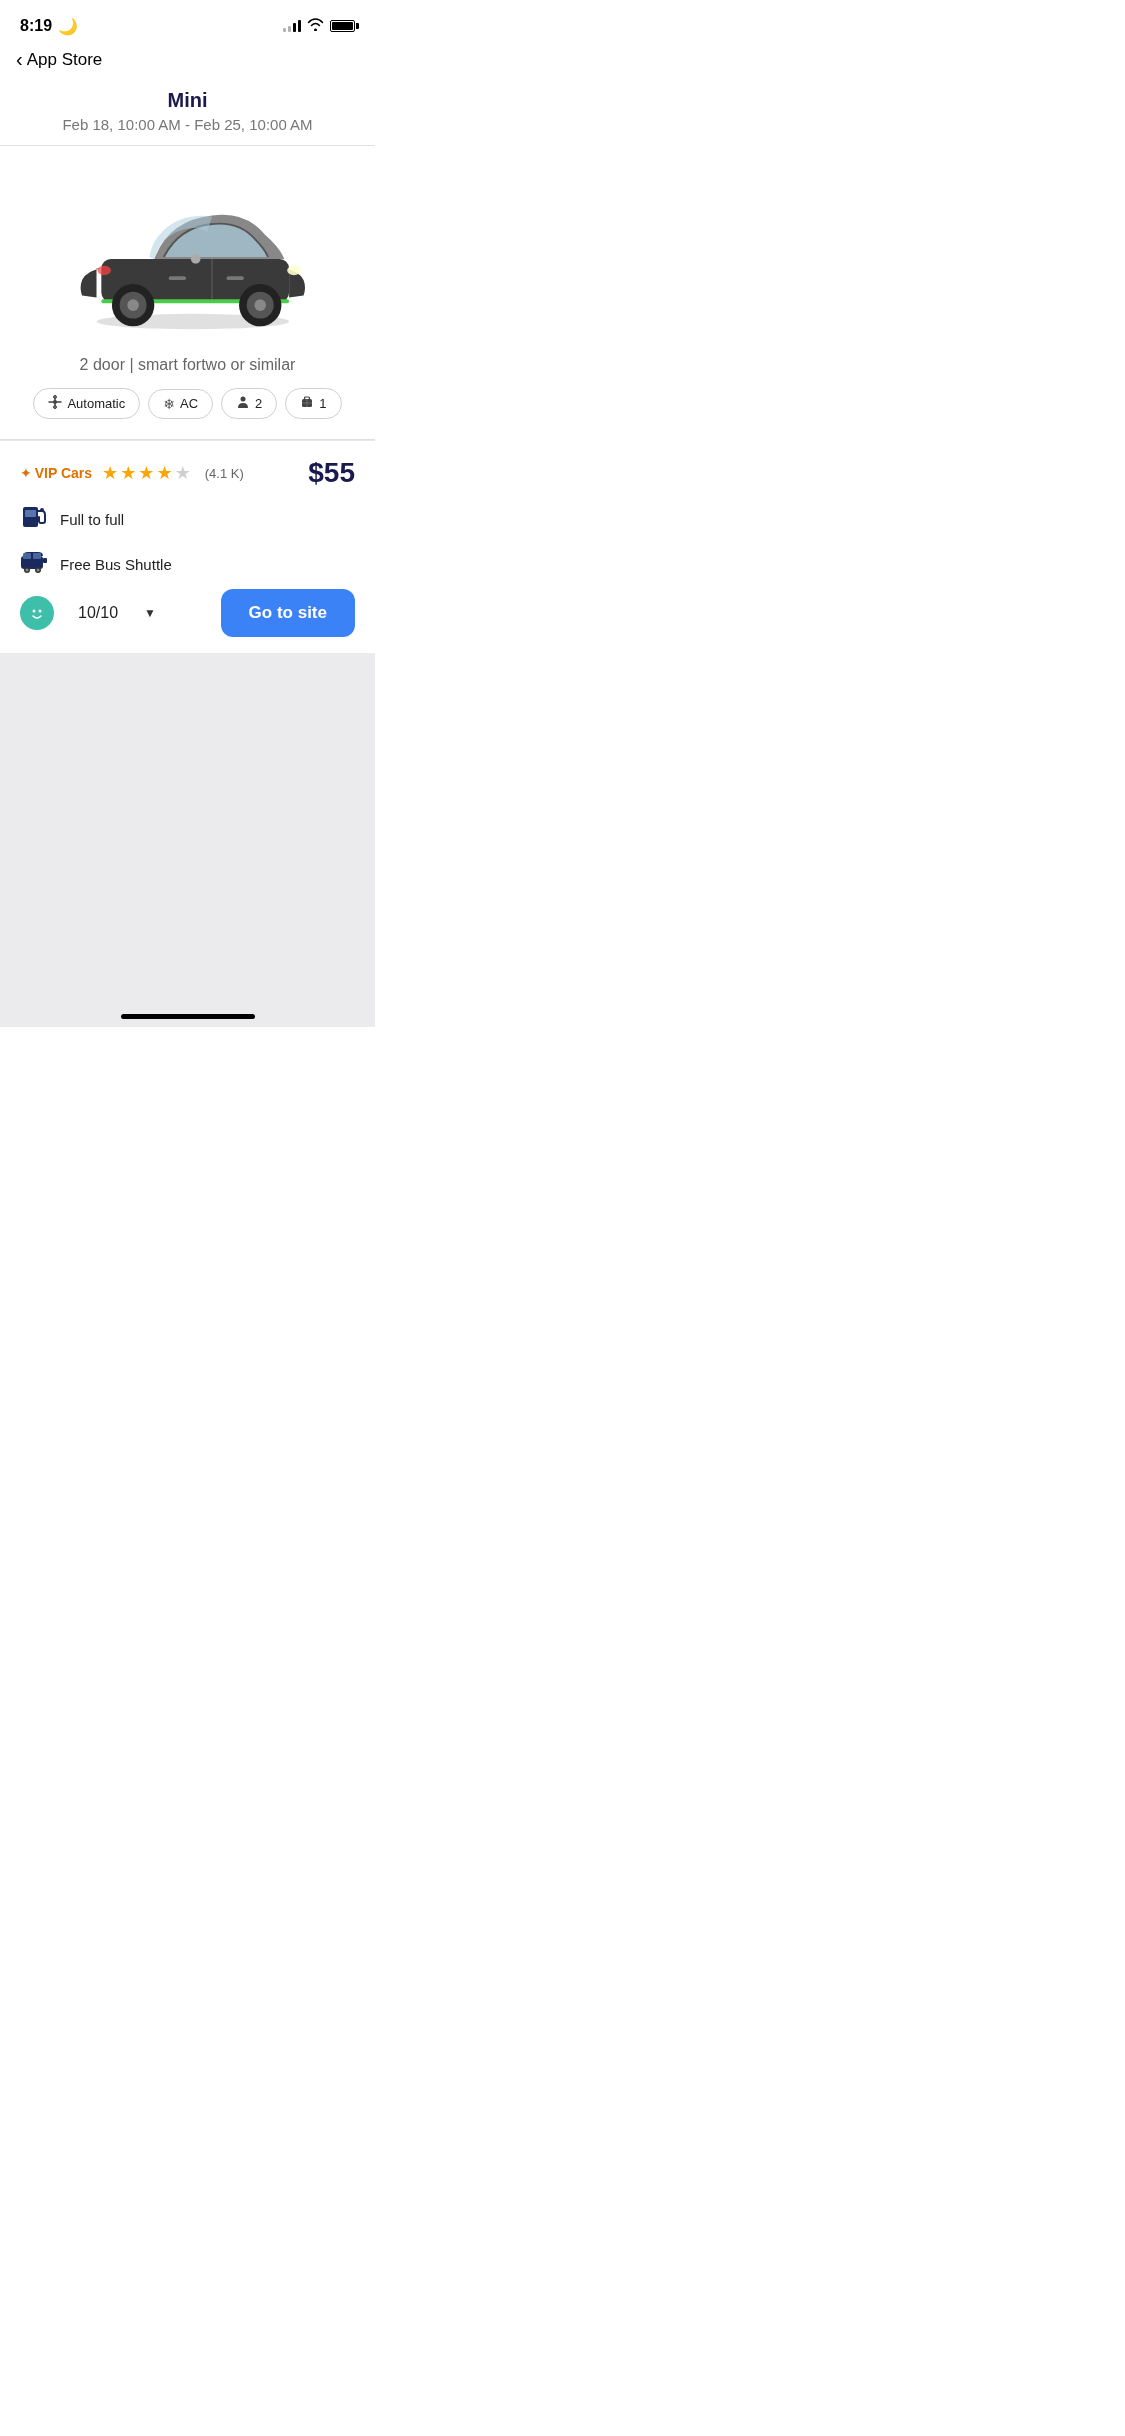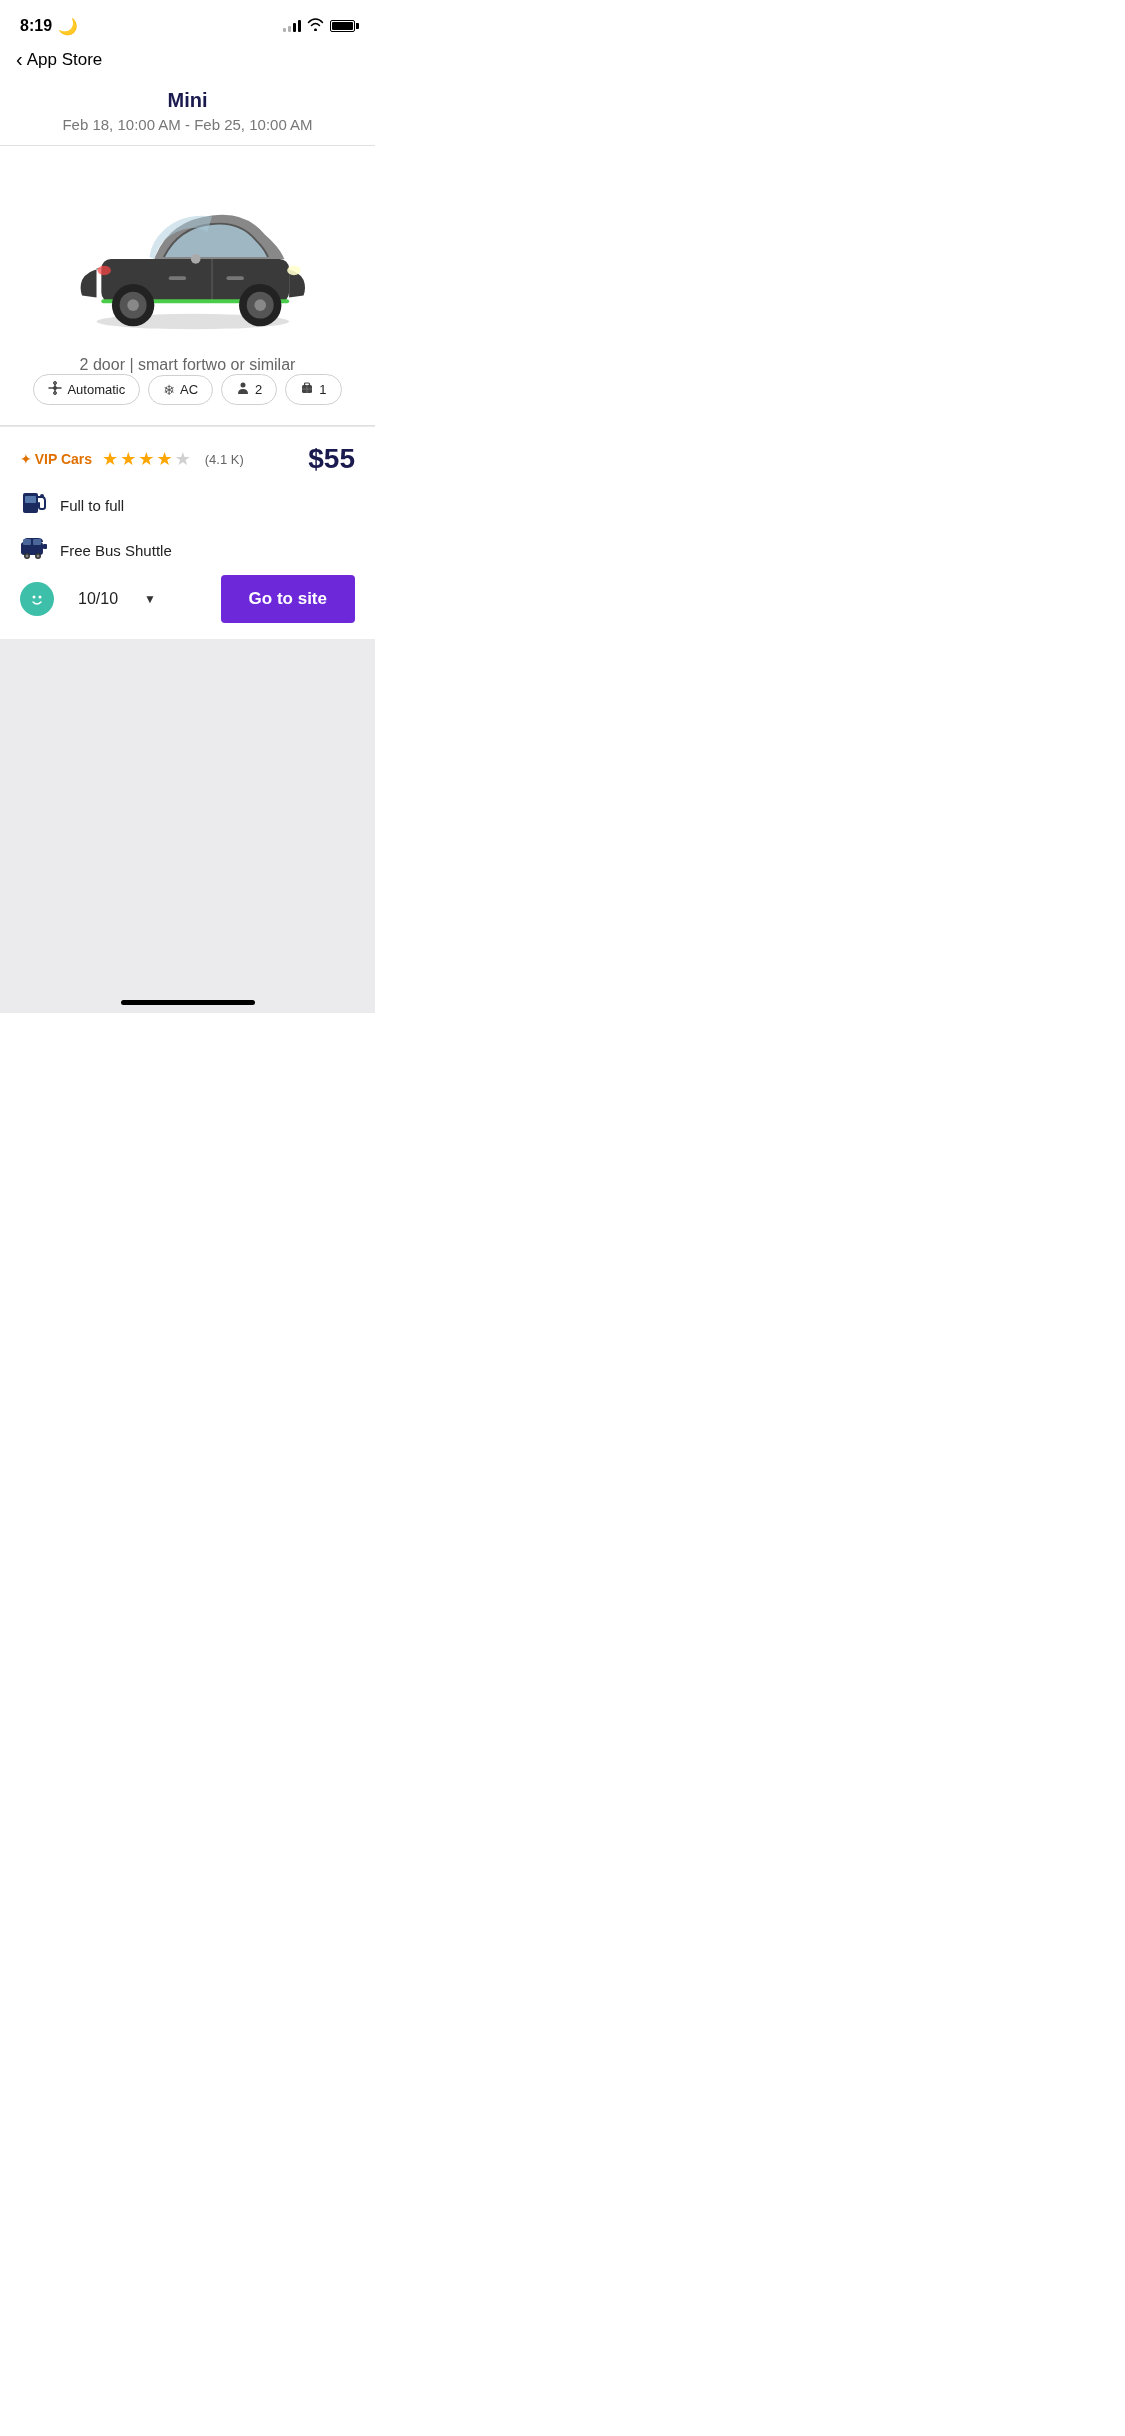--- a/index.html
+++ b/index.html
@@ -142,21 +142,21 @@
       align-items: center;
       width: 100%;
       height: 100%;
     }
 
     
     .car-description {
       text-align: center;
       font-size: 16px;
       color: #666;
-      margin-bottom: 0;
+      margin-bottom: 14px;
       padding: 0 20px;
     }
 
     
     .feature-badges {
       display: flex;
       justify-content: center;
       gap: 8px;
       padding: 0 16px 20px;
       flex-wrap: wrap;
@@ -282,24 +282,24 @@
       font-size: 16px;
       font-weight: 500;
       color: #222;
     }
     .score-chevron {
       font-size: 12px;
       color: #333;
       margin-left: 2px;
     }
     .go-to-site-btn {
-      background: #6d28d9;
+      background: #3b82f6;
       color: #fff;
       border: none;
-      border-radius: 4px;
+      border-radius: 12px;
       padding: 14px 28px;
       font-size: 17px;
       font-weight: 600;
       cursor: pointer;
     }
 
     
     .gray-area {
       background: #ebebed;
       flex: 1;

